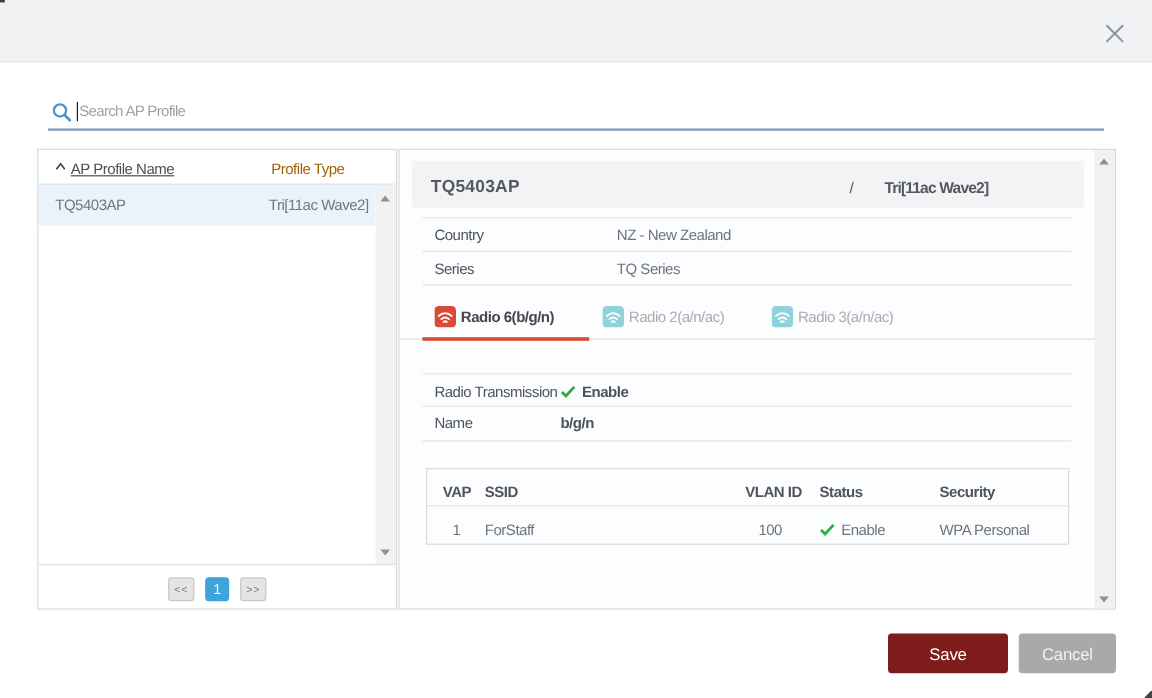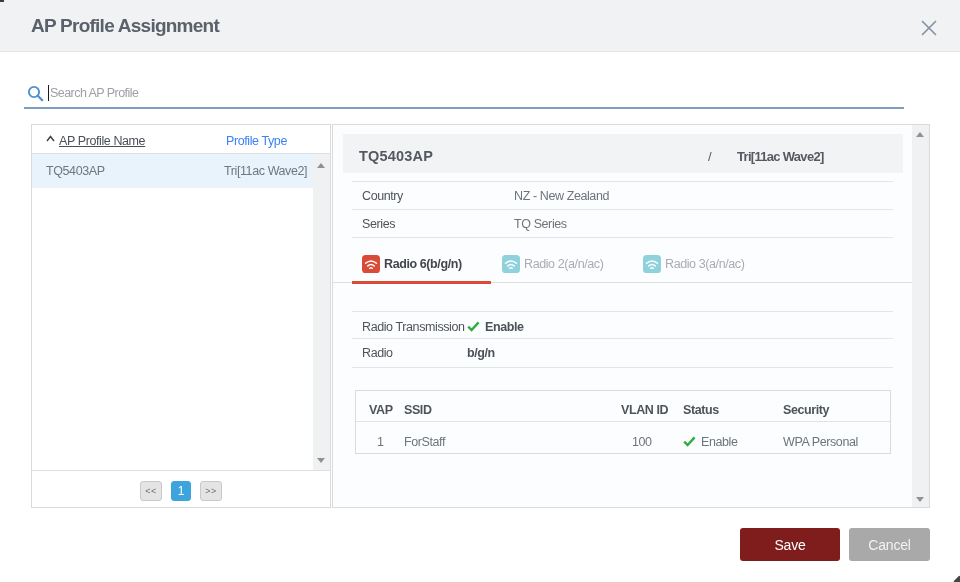--- a/index.html
+++ b/index.html
@@ -8,38 +8,38 @@
 
   
   .dlg-header { position:absolute; left:0; top:0; width:960px; height:52px;
     background:#f1f2f4; border-bottom:1px solid #e4e6e9; }
   .dlg-title { position:absolute; left:31px; top:0; line-height:51px;
     font-size:19px; font-weight:bold; color:#5a616b; letter-spacing:-0.75px; }
   .close-btn { position:absolute; left:916px; top:15px; width:26px; height:26px;
     cursor:pointer; }
 
   
-  .search-row { position:absolute; left:24px; top:81px; width:880px; height:28px;
+  .search-row { position:absolute; left:40px; top:81px; width:880px; height:28px;
     border-bottom:2px solid #7e9dbf;text-decoration:underline; }
   .search-icon { position:absolute; left:3px; top:4px; }
   .search-caret { position:absolute; left:23.5px; top:4px; width:1.5px; height:16px; background:#1b1b1b; }
   .search-input { position:absolute; left:26px; top:0; width:840px; height:24px;
     border:none; outline:none; background:transparent; font-size:12.5px;
     font-family:inherit; letter-spacing:-0.55px; color:#333; }
   .search-input::placeholder { color:#9da1a6; opacity:1; }
 
   
   .left-panel { position:absolute; left:31px; top:124px; width:300px; height:384px;
     border:1px solid #d8dadc; background:#fff; font-size:12.5px; }
   .lp-header { position:absolute; left:0; top:0; width:298px; height:29px;
     border-bottom:1px solid #dddfe1; }
   .lp-sort-caret { position:absolute; left:14px; top:10px; }
   .lp-col1 { position:absolute; left:27px; top:2px; line-height:28px; color:#4b5056;
     text-decoration:underline; cursor:pointer; }
-  .lp-col2 { position:absolute; left:194px; top:2px; line-height:28px; color:#3b82f6; }
+  .lp-col2 { position:absolute; left:194px; top:2px; line-height:28px; color:#a16207; }
   .lp-list { position:absolute; left:0; top:29px; width:281px; height:316px; overflow:hidden; }
   .lp-row { position:relative; width:100%; height:34px; background:#e8f3fb; cursor:pointer; }
   .lp-row-name { position:absolute; left:14px; top:0; line-height:34px; color:#6f7780; }
   .lp-row-type { position:absolute; left:192px; top:0; line-height:34px; color:#6f7780; }
   .lp-scroll { position:absolute; right:0; top:29px; width:17px; height:316px; background:#f0f1f2; }
   .lp-pager { position:absolute; left:0; top:345px; width:298px; height:37px;
     border-top:1px solid #dddfe1; display:flex; align-items:center; justify-content:center; gap:9px; padding-top:4px; }
   .pg-btn { width:22px; height:20px; background:#e4e4e4; border:1px solid #c9c9c9;
     border-radius:3px; color:#6f6f6f; font-size:9px; text-align:center; line-height:18px;
     letter-spacing:0.5px; cursor:pointer; }
@@ -94,21 +94,20 @@
   
   .corner-tl { position:absolute; left:0; top:0; width:4px; height:2px; background:#3c3c3c; }
   .corner-br { position:absolute; left:953px; top:575px; width:7px; height:7px; background:#fff; overflow:hidden; }
   .corner-br:before { content:""; position:absolute; left:2px; top:2px; width:10px; height:10px;
     background:#454545; transform:rotate(45deg); border-radius:2px; }
 </style>
 </head>
 <body>
 
 <div class="dlg-header">
-  <div class="dlg-title">AP Profile Assignment</div>
   <div class="close-btn">
     <svg width="26" height="26" viewBox="0 0 26 26">
       <g stroke="#8a93a4" stroke-width="1.7" stroke-linecap="round">
         <line x1="6.5" y1="6.5" x2="19.5" y2="19.5"></line>
         <line x1="19.5" y1="6.5" x2="6.5" y2="19.5"></line>
       </g>
     </svg>
   </div>
 </div>
 
@@ -197,21 +196,21 @@
   </div>
   <div class="tabbar-line"></div>
   <div class="tab-underline"></div>
 
   <div class="hr" style="top:186px"></div>
   <span class="rp-label" style="top:195px">Radio Transmission</span>
   <span class="rp-value rp-bold" style="left:134px; top:195px"><svg class="check-icon" width="13" height="11" viewBox="0 0 13 11">
         <path d="M1.2 5.6 L4.6 9 L11.6 1.4" fill="none" stroke="#2fae3e" stroke-width="2.4"></path>
       </svg><span>Enable</span></span>
   <div class="hr" style="top:213px"></div>
-  <span class="rp-label" style="top:221px">Radio</span>
+  <span class="rp-label" style="top:221px">Name</span>
   <span class="rp-value rp-bold" style="left:134px; top:221px">b/g/n</span>
   <div class="hr" style="top:242px"></div>
 
   <div class="vap-table">
     <span class="vt-h" style="left:13px">VAP</span>
     <span class="vt-h" style="left:48px">SSID</span>
     <span class="vt-h" style="left:265px">VLAN ID</span>
     <span class="vt-h" style="left:327px">Status</span>
     <span class="vt-h" style="left:427px">Security</span>
     <div class="vap-hr"></div>

